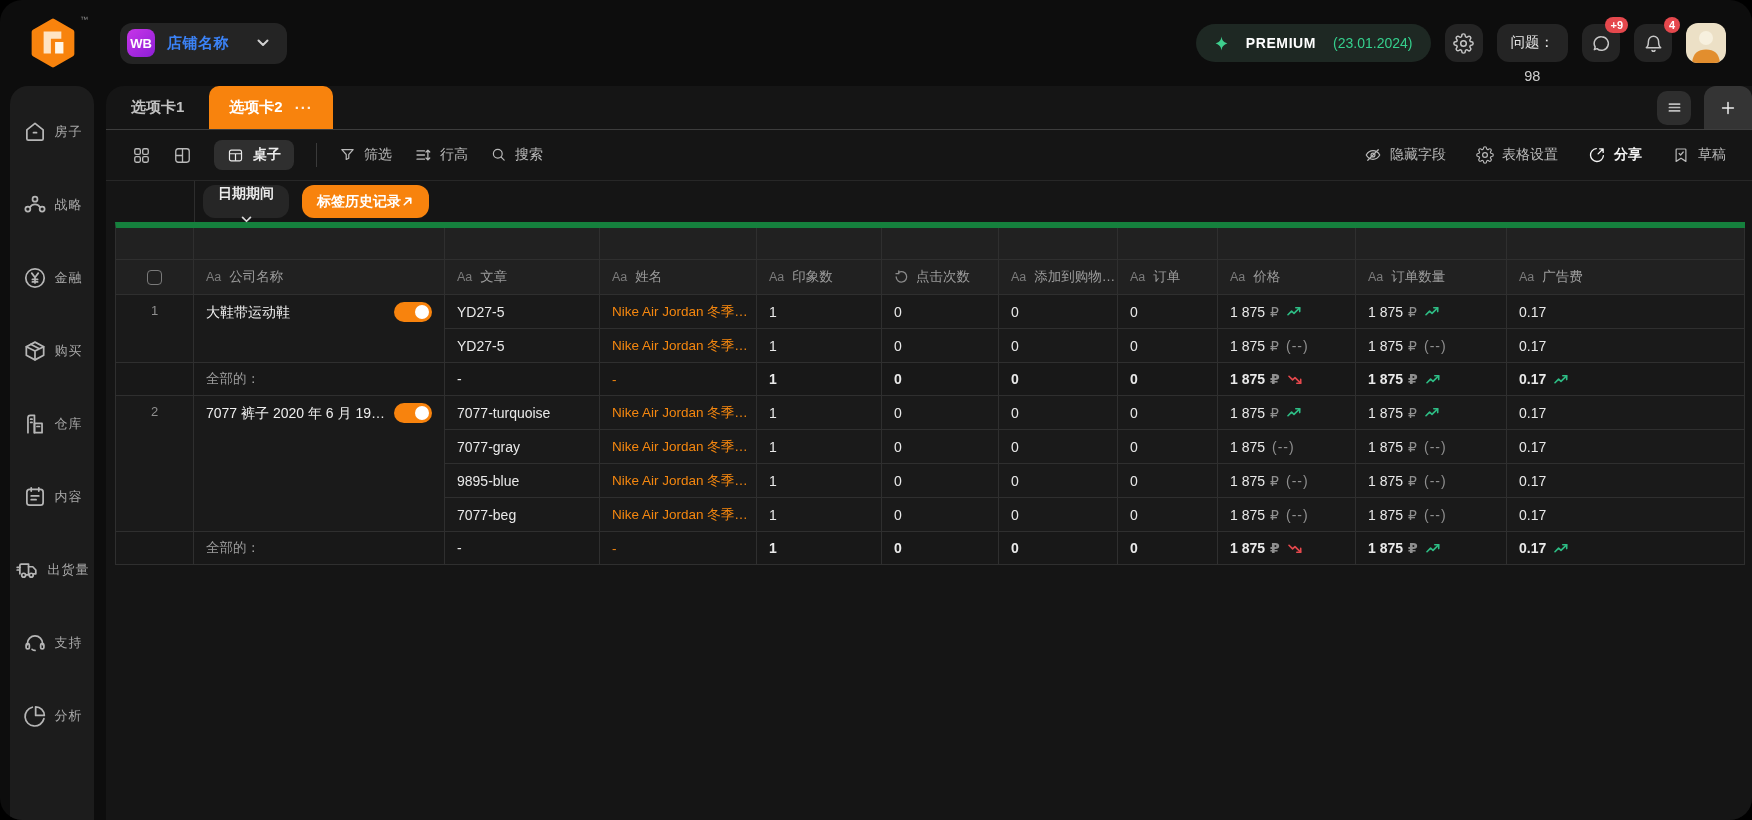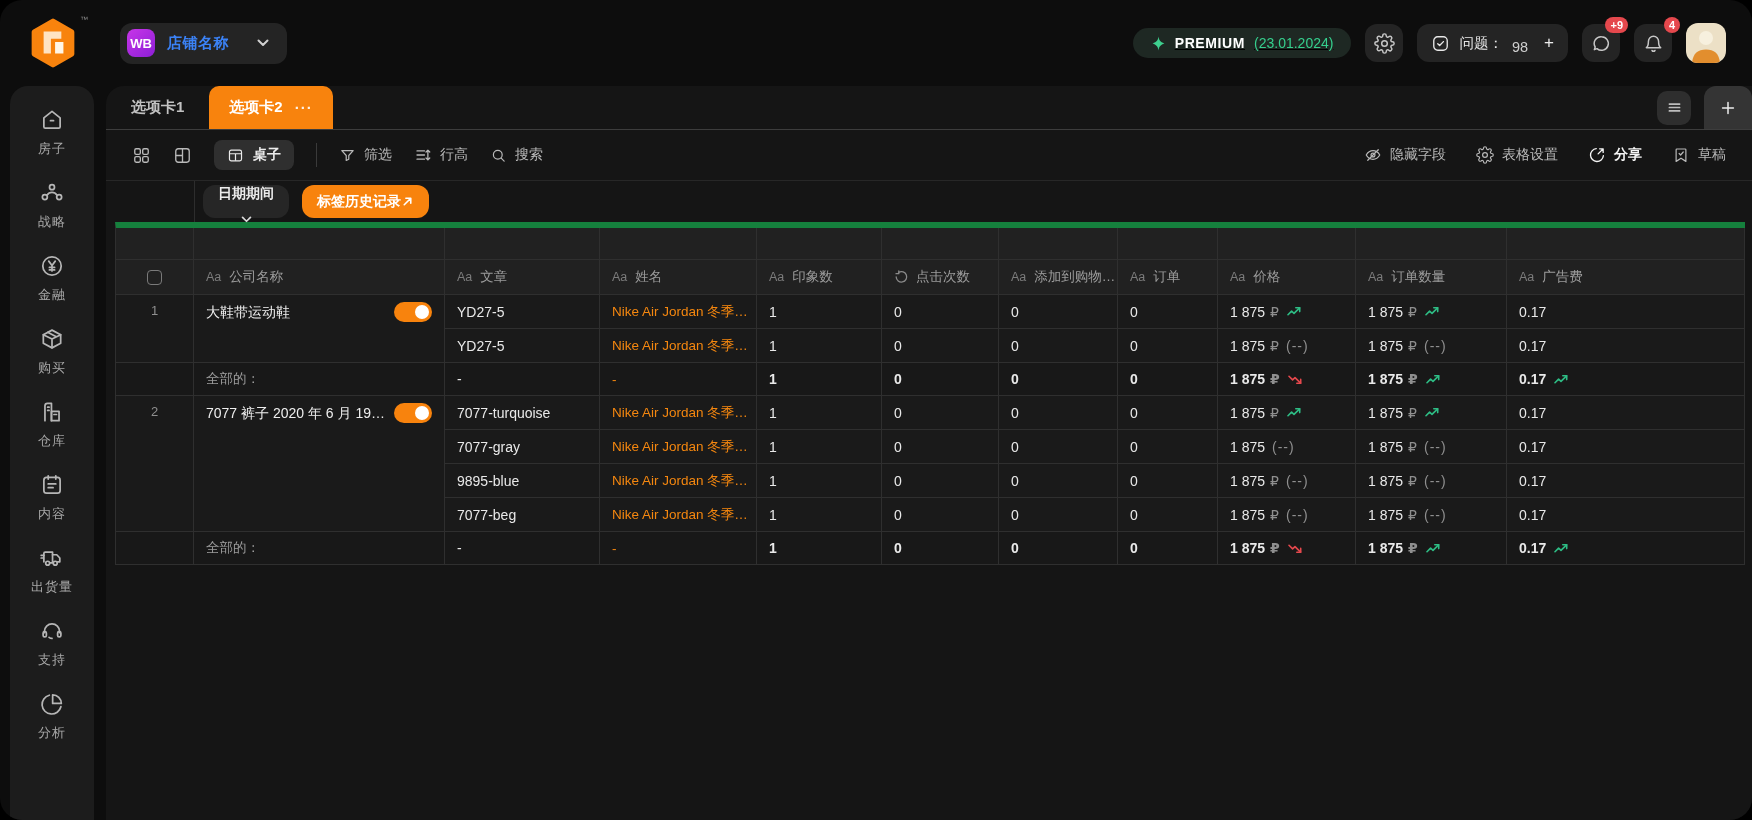--- a/index.html
+++ b/index.html
@@ -9,52 +9,52 @@
 
   
   .topbar { height:86px; display:flex; align-items:center; padding:0 26px 0 28px; gap:14px; }
   .logo-wrap { position:relative; width:50px; height:50px; margin-right:28px; flex:none; }
   .logo-tm { position:absolute; top:-3px; right:-10px; font-size:8px; color:#8a8a8a; }
   .store-pill { display:flex; align-items:center; gap:12px; background:#242424; border-radius:12px; height:41px; padding:0 18px 0 7px; cursor:pointer; }
   .wb-badge { width:28px; height:28px; border-radius:8px; background:linear-gradient(140deg,#c735e8,#8d1fd6); color:#fff; font-weight:700; font-size:13px; display:flex; align-items:center; justify-content:center; }
   .store-name { color:#3b82f6; font-size:15px; font-weight:700; letter-spacing:.5px; }
   .store-chevron { margin-left:16px; color:#d0d0d0; display:flex; }
   .tb-spacer { flex:1; }
-  .premium-pill { height:30px; border-radius:19px; background:#1e2823; display:flex; align-items:center; gap:9px; padding:0 18px;text-decoration:underline; }
+  .premium-pill { height:38px; border-radius:19px; background:#1e2823; display:flex; align-items:center; gap:17px; padding:0 18px; }
   .premium-label { color:#fff; font-weight:700; font-size:14px; letter-spacing:.6px; }
   .premium-date { color:#35cf8d; font-size:14px; }
   .icon-btn { width:38px; height:38px; border-radius:12px; background:#242424; display:flex; align-items:center; justify-content:center; color:#c6c6c6; position:relative; cursor:pointer; flex:none; }
-  .questions-pill { height:38px; border-radius:12px; background:#242424; display:flex; align-items:center; gap:9px; padding:0 14px; color:#e8e8e8; font-size:14.5px; cursor:pointer; }
+  .questions-pill { height:38px; border-radius:12px; background:#242424; display:flex; align-items:center; gap:9px; padding:0 14px; color:#e8e8e8; font-size:14.5px; cursor:pointer;flex-direction:column; }
   .q-count { color:#cfcfcf;margin-top:7px; }
   .q-plus { margin-left:7px; font-size:17px; color:#ededed; }
   .nbadge { position:absolute; top:-7px; right:-8px; background:#e5484d; color:#fff; font-size:11px; font-weight:700; border-radius:9px; padding:2px 5px; min-width:9px; text-align:center; }
   .avatar { width:40px; height:40px; border-radius:12px; overflow:hidden; flex:none; cursor:pointer; }
 
   
   .shell { display:flex; height:734px; }
   .sidebar { width:84px; margin-left:10px; background:#1c1c1c; border-radius:18px 18px 0 0; display:flex; flex-direction:column; align-items:center; padding-top:14px; gap:9px; flex:none; }
-  .side-item { width:76px; height:64px; display:flex; flex-direction:column; align-items:center; justify-content:center; gap:7px; color:#b6b6b6; cursor:pointer; }
+  .side-item { width:76px; height:64px; display:flex; flex-direction:row; align-items:center; justify-content:center; gap:7px; color:#b6b6b6; cursor:pointer; }
   .side-item .lbl { font-size:13px; color:#a8a8a8; letter-spacing:1px; }
 
   .main { flex:1; margin-left:12px; background:#151515; border-radius:18px 0 0 0; display:flex; flex-direction:column; min-width:0; }
 
   
   .tabbar { height:44px; display:flex; align-items:stretch; border-bottom:1px solid #3d3d3d; flex:none; }
   .tab-inactive { display:flex; align-items:center; padding:0 25px; color:#c2c2c2; font-size:15px; font-weight:600; cursor:pointer; }
   .tab-active { display:flex; align-items:center; gap:12px; padding:0 20px; background:#F8830D; border-radius:10px 10px 0 0; color:#fff; font-size:15px; font-weight:700; cursor:pointer; }
   .tab-more { opacity:.9; font-weight:700; letter-spacing:1px; }
   .tab-menu-btn { align-self:center; width:34px; height:34px; border-radius:10px; background:#2e2e2e; color:#bdbdbd; display:flex; align-items:center; justify-content:center; margin-right:13px; cursor:pointer; }
   .tab-add-btn { width:48px; background:#343434; border-radius:12px 12px 0 0; color:#ececec; display:flex; align-items:center; justify-content:center; cursor:pointer; }
 
   
   .viewbar { height:51px; display:flex; align-items:center; padding:0 26px 0 26px; gap:22px; border-bottom:1px solid #272727; color:#b9b9b9; flex:none; }
   .vb-icon { display:flex; align-items:center; justify-content:center; cursor:pointer; }
   .view-chip { display:flex; align-items:center; gap:9px; background:#2f2f2f; border-radius:8px; padding:6px 13px; color:#ececec; font-size:14px; font-weight:600; cursor:pointer; }
   .vb-sep { width:1px; height:24px; background:#3a3a3a; }
-  .vb-item { display:flex; align-items:flex-end; gap:8px; font-size:14px; color:#b9b9b9; cursor:pointer; }
+  .vb-item { display:flex; align-items:flex-start; gap:8px; font-size:14px; color:#b9b9b9; cursor:pointer; }
   .vb-item.bright { color:#f4f4f4; font-weight:700; }
   .vb-right { margin-left:auto; display:flex; gap:30px; align-items:center; }
 
   
   .controlsrow { height:41px; position:relative; display:flex; align-items:center; gap:13px; padding-left:97px; flex:none; }
   .controlsrow::before { content:""; position:absolute; left:88px; top:0; bottom:0; width:1px; background:#2d2d2d; }
   .date-pill { height:33px; border-radius:12px; background:#262626; color:#ececec; display:flex; align-items:center; gap:13px; padding:0 15px; font-size:14px; font-weight:600; cursor:pointer;flex-direction:column; }
   .date-pill .chev { display:flex; color:#d8d8d8; }
   .tag-btn { height:33px; border-radius:12px; background:#F8830D; color:#fff; display:flex; align-items:center; padding:0 15px; font-size:14px; font-weight:700; cursor:pointer; }
 

